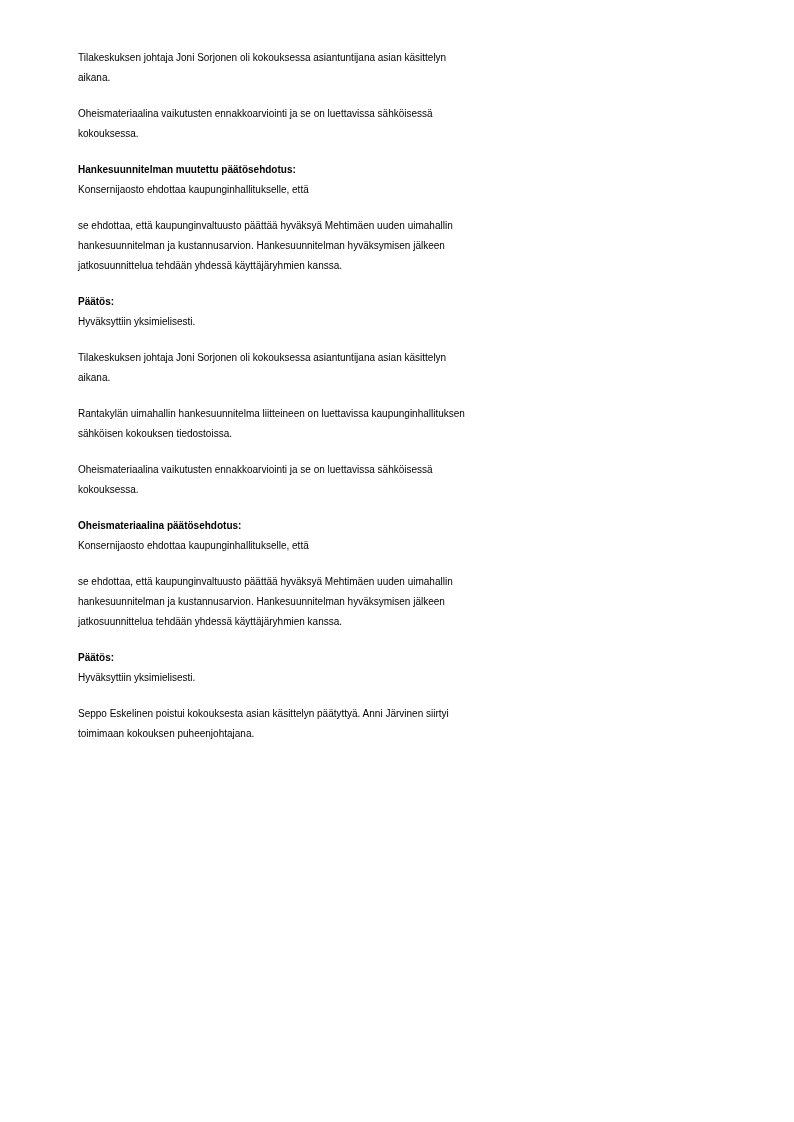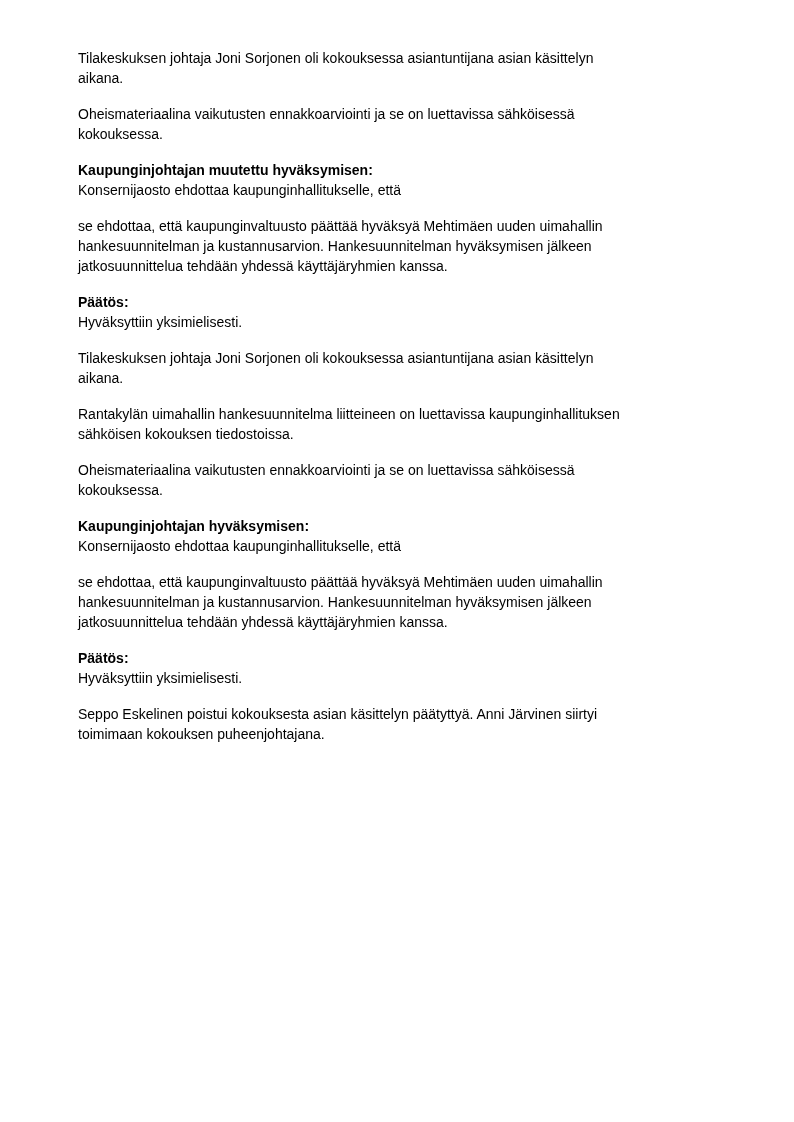--- a/index.html
+++ b/index.html
@@ -8,21 +8,21 @@
     background: #ffffff;
   }
   .page {
     position: relative;
     width: 794px;
     height: 1122px;
     box-sizing: border-box;
     background: #ffffff;
     color: #000000;
     font-family: "Liberation Sans", sans-serif;
-    font-size: 14px;
+    font-size: 10px;
     line-height: 20px;
     padding: 48px 30px 40px 78px;
     overflow: hidden;
   }
   .page p {
     margin: 0 0 16px 0;
     white-space: pre-line;
   }
   .indent {
     margin-left: 85px;
@@ -44,21 +44,21 @@
 <div class="page">
 
   <p class="indent">Tilakeskuksen johtaja Joni Sorjonen oli kokouksessa asiantuntijana asian käsittelyn
 aikana.</p>
 
 
 
   <p class="indent">Oheismateriaalina vaikutusten ennakkoarviointi ja se on luettavissa sähköisessä
 kokouksessa.</p>
 
-  <p class="indent bold-heading">Kaupunginjohtajan muutettu hyväksymisen:</p>
+  <p class="indent bold-heading">Hankesuunnitelman muutettu päätösehdotus:</p>
   <p class="indent">Konsernijaosto ehdottaa kaupunginhallitukselle, että</p>
 
   <p class="indent">se ehdottaa, että kaupunginvaltuusto päättää hyväksyä Mehtimäen uuden uimahallin
 hankesuunnitelman ja kustannusarvion. Hankesuunnitelman hyväksymisen jälkeen
 jatkosuunnittelua tehdään yhdessä käyttäjäryhmien kanssa.</p>
 
 
   <p class="indent bold-heading">Päätös:</p>
   <p class="indent">Hyväksyttiin yksimielisesti.</p>
 
@@ -66,21 +66,21 @@
   <p class="indent">Tilakeskuksen johtaja Joni Sorjonen oli kokouksessa asiantuntijana asian käsittelyn
 aikana.</p>
 
 
   <p class="indent">Rantakylän uimahallin hankesuunnitelma liitteineen on luettavissa kaupunginhallituksen
 sähköisen kokouksen tiedostoissa.</p>
 
   <p class="indent">Oheismateriaalina vaikutusten ennakkoarviointi ja se on luettavissa sähköisessä
 kokouksessa.</p>
 
-  <p class="indent bold-heading">Kaupunginjohtajan hyväksymisen:</p>
+  <p class="indent bold-heading">Oheismateriaalina päätösehdotus:</p>
   <p class="indent">Konsernijaosto ehdottaa kaupunginhallitukselle, että</p>
 
   <p class="indent">se ehdottaa, että kaupunginvaltuusto päättää hyväksyä Mehtimäen uuden uimahallin
 hankesuunnitelman ja kustannusarvion. Hankesuunnitelman hyväksymisen jälkeen
 jatkosuunnittelua tehdään yhdessä käyttäjäryhmien kanssa.</p>
 
   <p class="indent bold-heading">Päätös:</p>
   <p class="indent">Hyväksyttiin yksimielisesti.</p>
 
   <p class="indent">Seppo Eskelinen poistui kokouksesta asian käsittelyn päätyttyä. Anni Järvinen siirtyi

